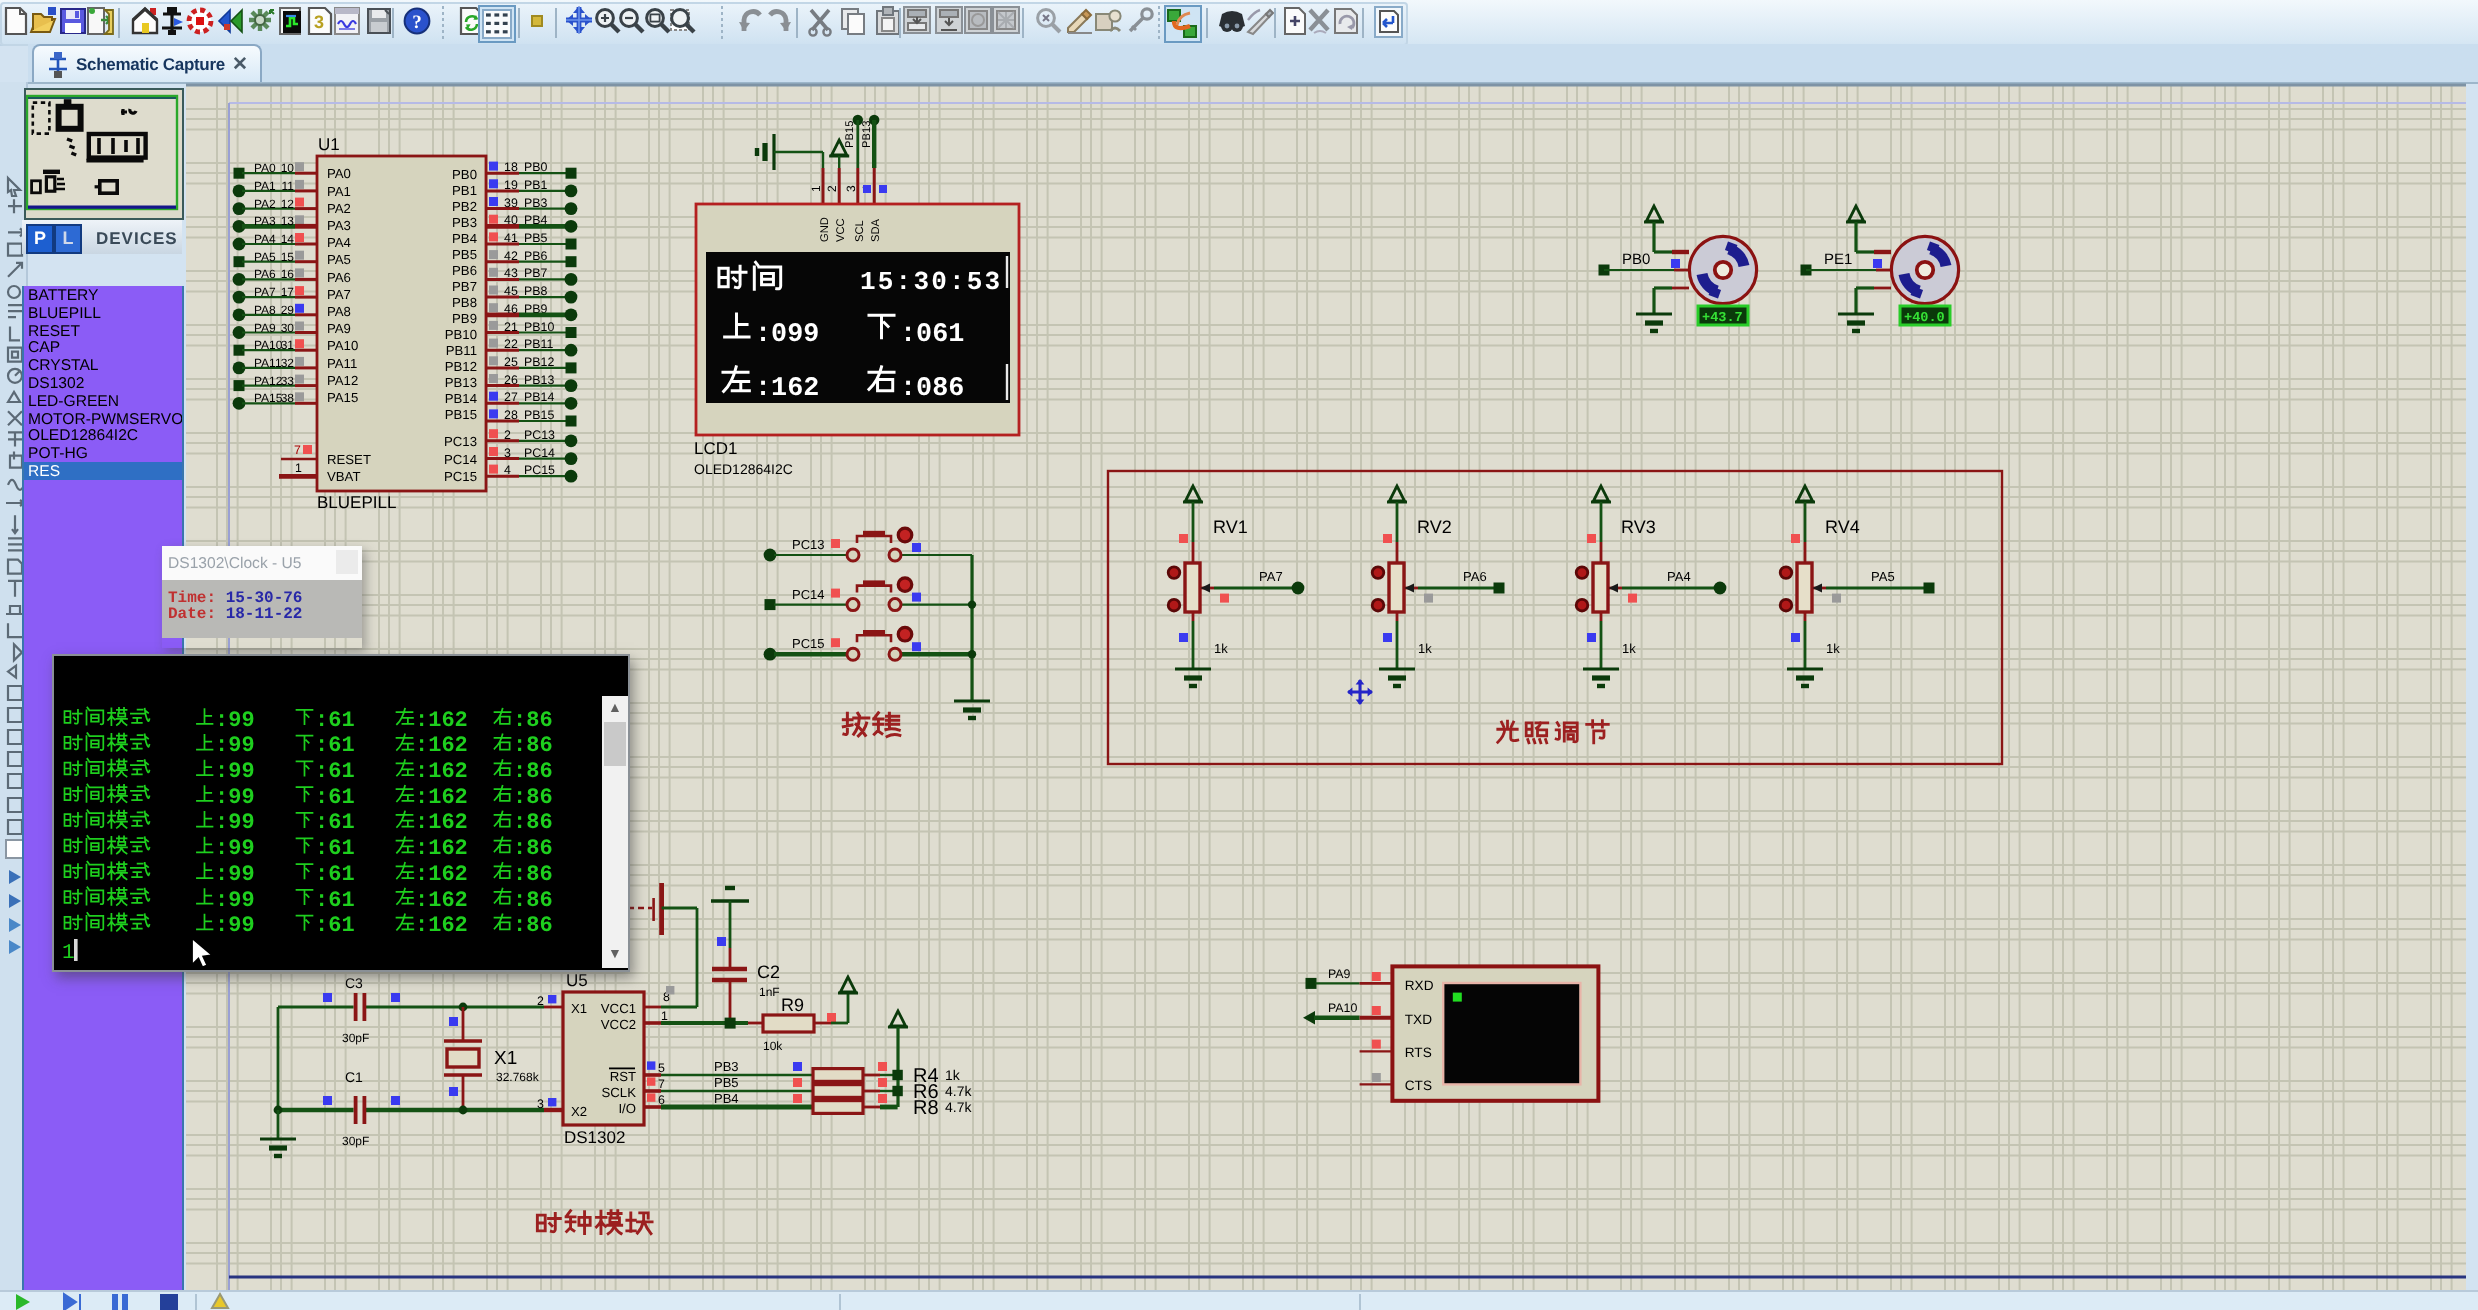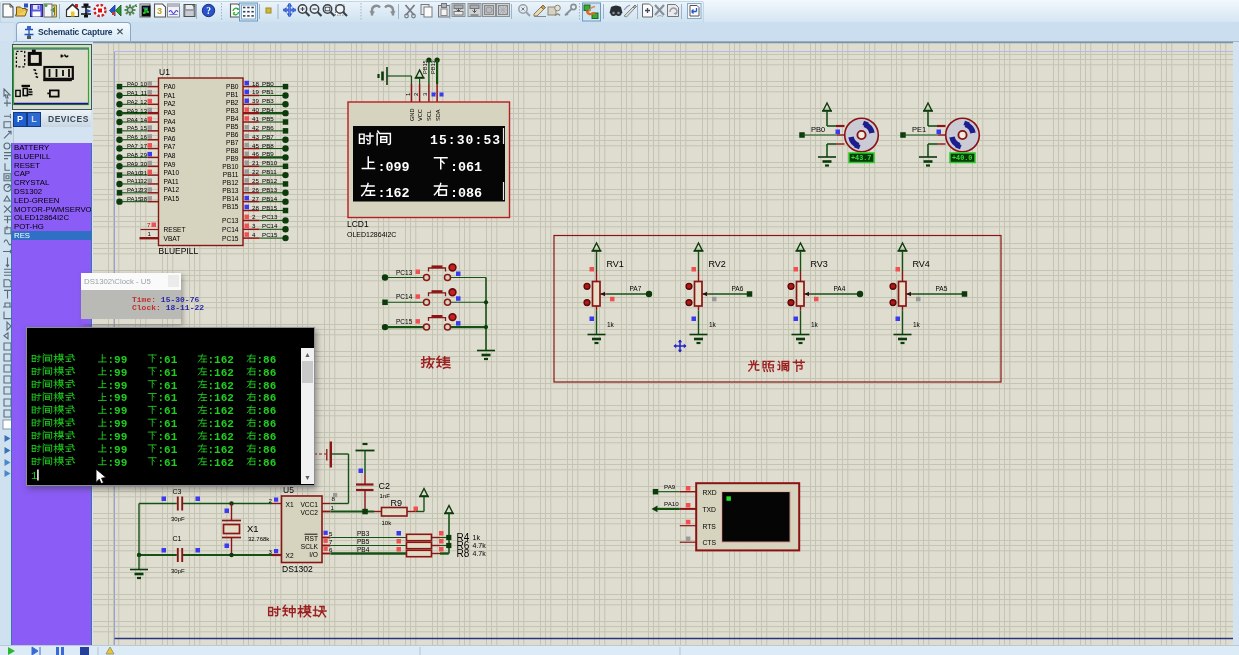--- a/index.html
+++ b/index.html
@@ -33,21 +33,21 @@
   background:#dcebf6;border-top:1px solid #b8cada;}
 #canvas{position:absolute;left:0;top:0;display:block;}
 svg{display:block;}
 .win{position:absolute;}
 #dspopup{left:81px;top:273px;width:100px;height:51px;box-shadow:2px 2px 5px rgba(80,80,80,0.45);}
 #dspopup .tit{position:absolute;left:0;top:0;width:100px;height:16.5px;background:#fafafa;}
 #dspopup .tit span{position:absolute;left:3px;top:4px;font-size:7.8px;color:#9aa2aa;white-space:nowrap;}
 #dspopup .btn{position:absolute;left:87px;top:2px;width:11px;height:12px;background:#ebebeb;}
 #dspopup .bod{position:absolute;left:0;top:16.5px;width:100px;height:29px;background:#b9b9b6;}
 #dspopup .bod .row{font-family:"Liberation Mono",monospace;font-size:8px;font-weight:bold;line-height:8.5px;margin-left:3px;white-space:pre;}
-#dspopup .lbl{color:#c03030;margin-left:48px;}
+#dspopup .lbl{color:#c03030;}
 #dspopup .val{color:#2828a8;}
 #vterm{left:26px;top:327px;width:287px;height:157px;background:#000;border:1px solid #8a9096;
   box-shadow:2px 3px 6px rgba(60,60,60,0.5);}
 #vterm .tit{position:absolute;left:0;top:0;width:287px;height:20px;background:#fdfdfd;}
 #vterm .tit span{position:absolute;left:9px;top:5px;font-size:9.5px;color:#3c4248;}
 #vterm .xbtn{position:absolute;left:274px;top:4px;width:12px;height:13px;background:#c9504a;color:#fff;
    font-size:8px;font-weight:bold;text-align:center;line-height:13px;}
 #vterm .scroll{position:absolute;left:274px;top:20px;width:13px;height:136px;background:#f1f1f1;}
 #vterm .scroll .up,#vterm .scroll .dn{position:absolute;left:0;width:13px;height:13px;color:#606060;
    font-size:7px;text-align:center;line-height:13px;}
@@ -1117,21 +1117,21 @@
     <div>POT-HG</div>
     <div class="sel">RES</div>
   </div>
 <div class="win" id="dspopup">
     <div class="tit">
       <span>DS1302\Clock - U5</span>
       <div class="btn"></div>
     </div>
     <div class="bod">
       <div class="row" style="padding-top:6px"><span class="lbl">Time:</span> <span class="val">15-30-76</span></div>
-      <div class="row"><span class="lbl">Clock:</span> <span class="val">18-11-22</span></div>
+      <div class="row"><span class="lbl">Date:</span> <span class="val">18-11-22</span></div>
     </div>
   </div>
 <div class="win" id="vterm">
     <svg width="286" height="136" style="position:absolute;left:0;top:20px" xmlns="http://www.w3.org/2000/svg">
       <g transform="translate(4.0,5.3) scale(0.105)">
         <path d="M12 22 H40 M12 78 H40 M12 22 V78 M40 22 V78 M12 50 H40 M52 34 H94 M76 16 V72 Q76 84 62 80 M56 52 L64 60" fill="none" stroke="#1ecf1e" stroke-width="8.280000000000001" stroke-linecap="square"></path>
       </g>
       <g transform="translate(15.2,5.3) scale(0.105)">
         <path d="M14 4 L20 12 M10 18 V86 M24 18 H90 M90 18 V76 Q90 86 78 84 M32 38 H68 M32 72 H68 M32 38 V72 M68 38 V72 M32 55 H68" fill="none" stroke="#1ecf1e" stroke-width="8.280000000000001" stroke-linecap="square"></path>
       </g>

